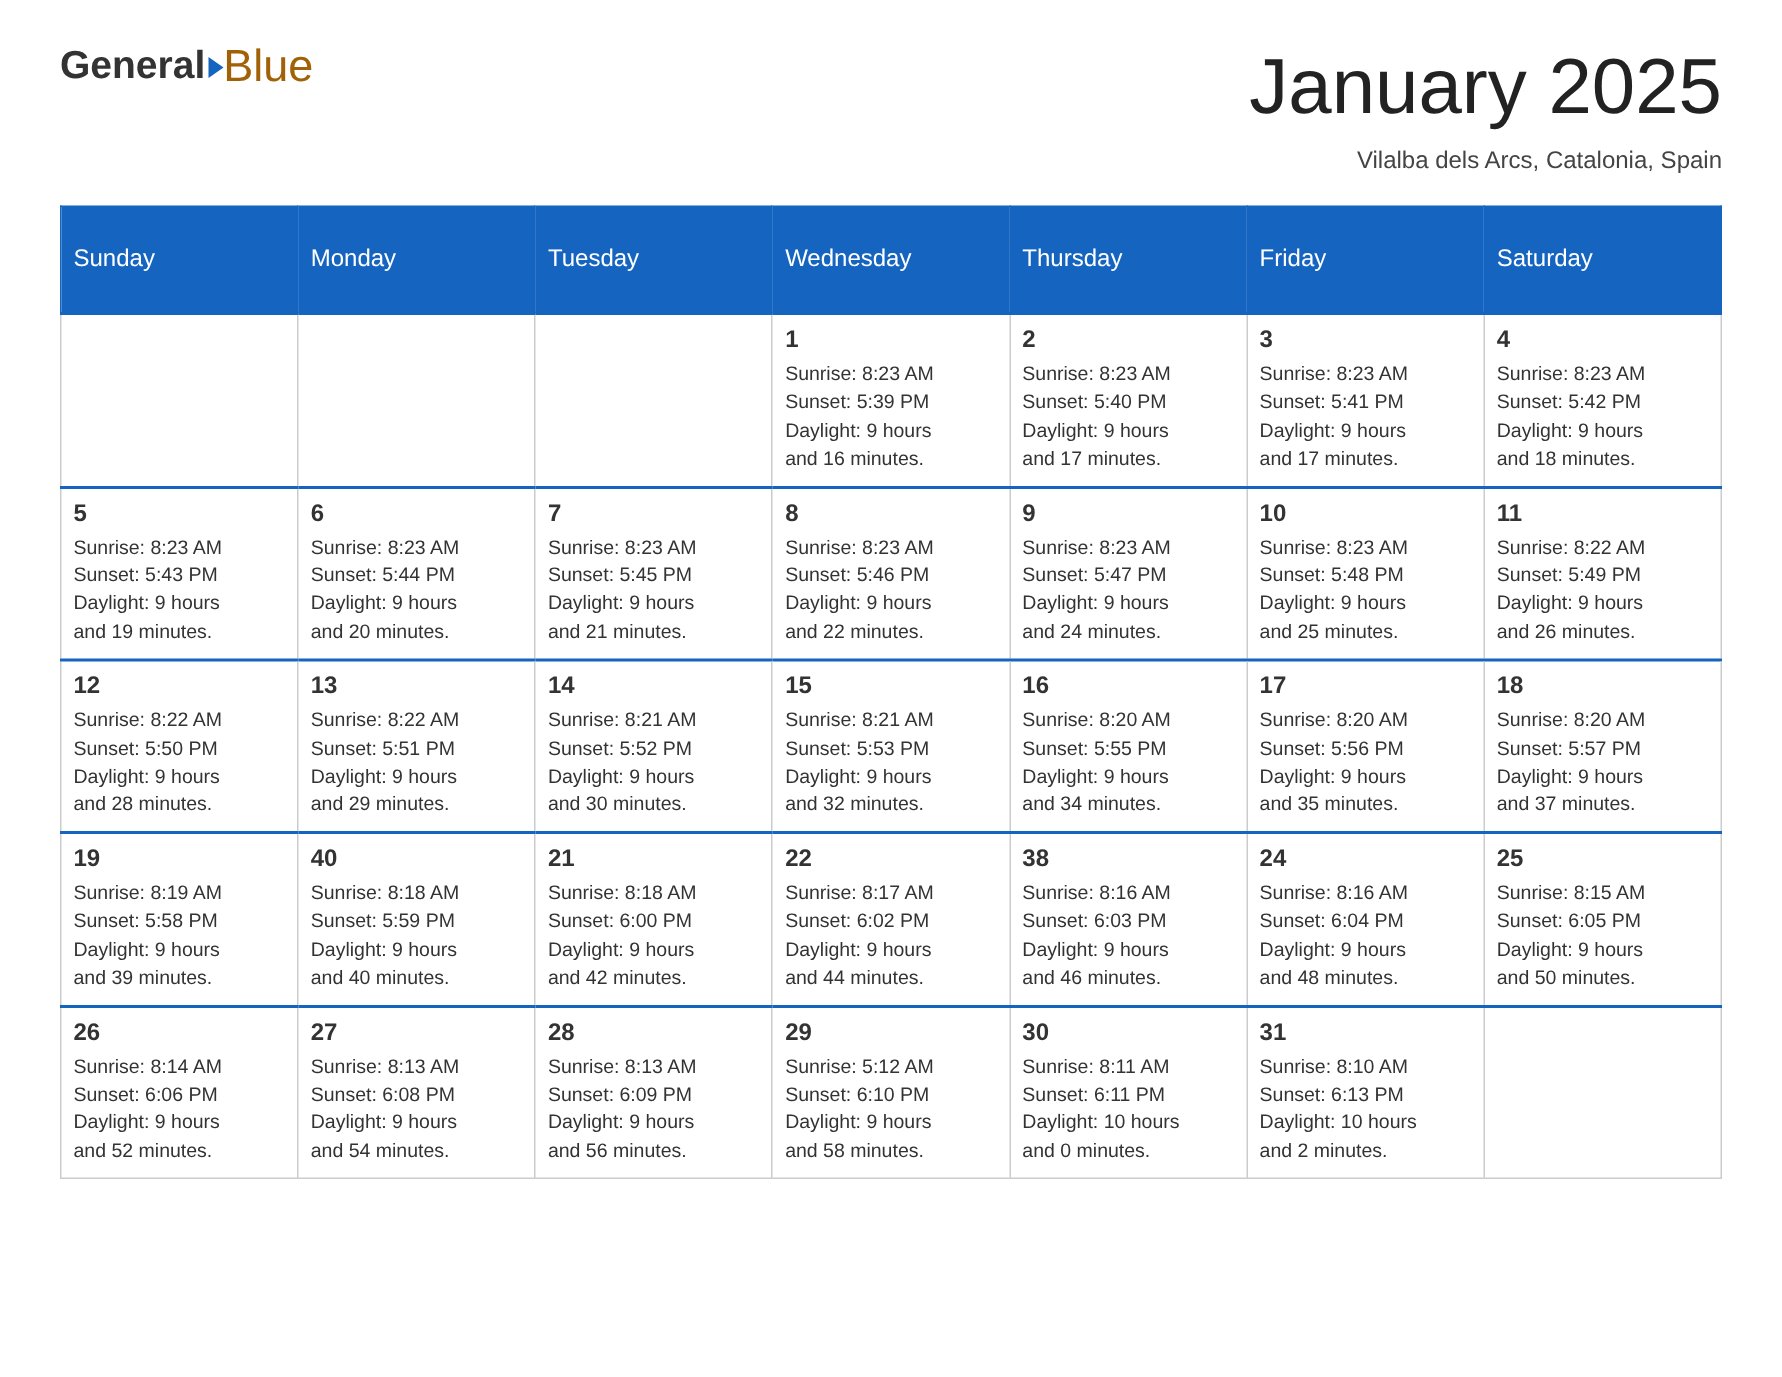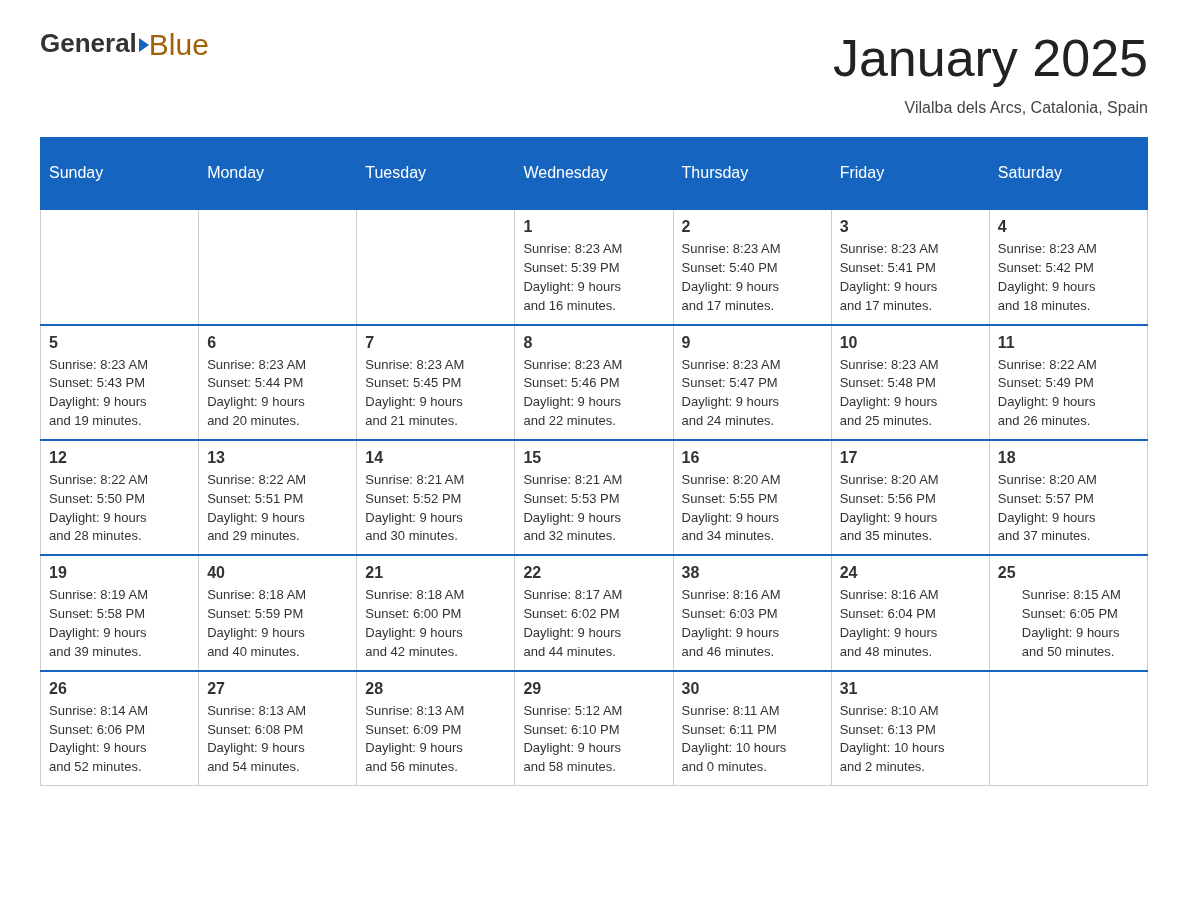--- a/index.html
+++ b/index.html
@@ -286,21 +286,21 @@
         </td>
         <td>
           <span class="day-num">24</span>
           <div class="day-info" style="white-space: pre-line;">Sunrise: 8:16 AM
 Sunset: 6:04 PM
 Daylight: 9 hours
 and 48 minutes.</div>
         </td>
         <td>
           <span class="day-num">25</span>
-          <div class="day-info" style="white-space: pre-line; margin-left: 24px;">Sunrise: 8:15 AM
+          <div class="day-info" style="white-space: pre-line;">Sunrise: 8:15 AM
 Sunset: 6:05 PM
 Daylight: 9 hours
 and 50 minutes.</div>
         </td>
       </tr>
       <tr>
         <td>
           <span class="day-num">26</span>
           <div class="day-info" style="white-space: pre-line;">Sunrise: 8:14 AM
 Sunset: 6:06 PM

